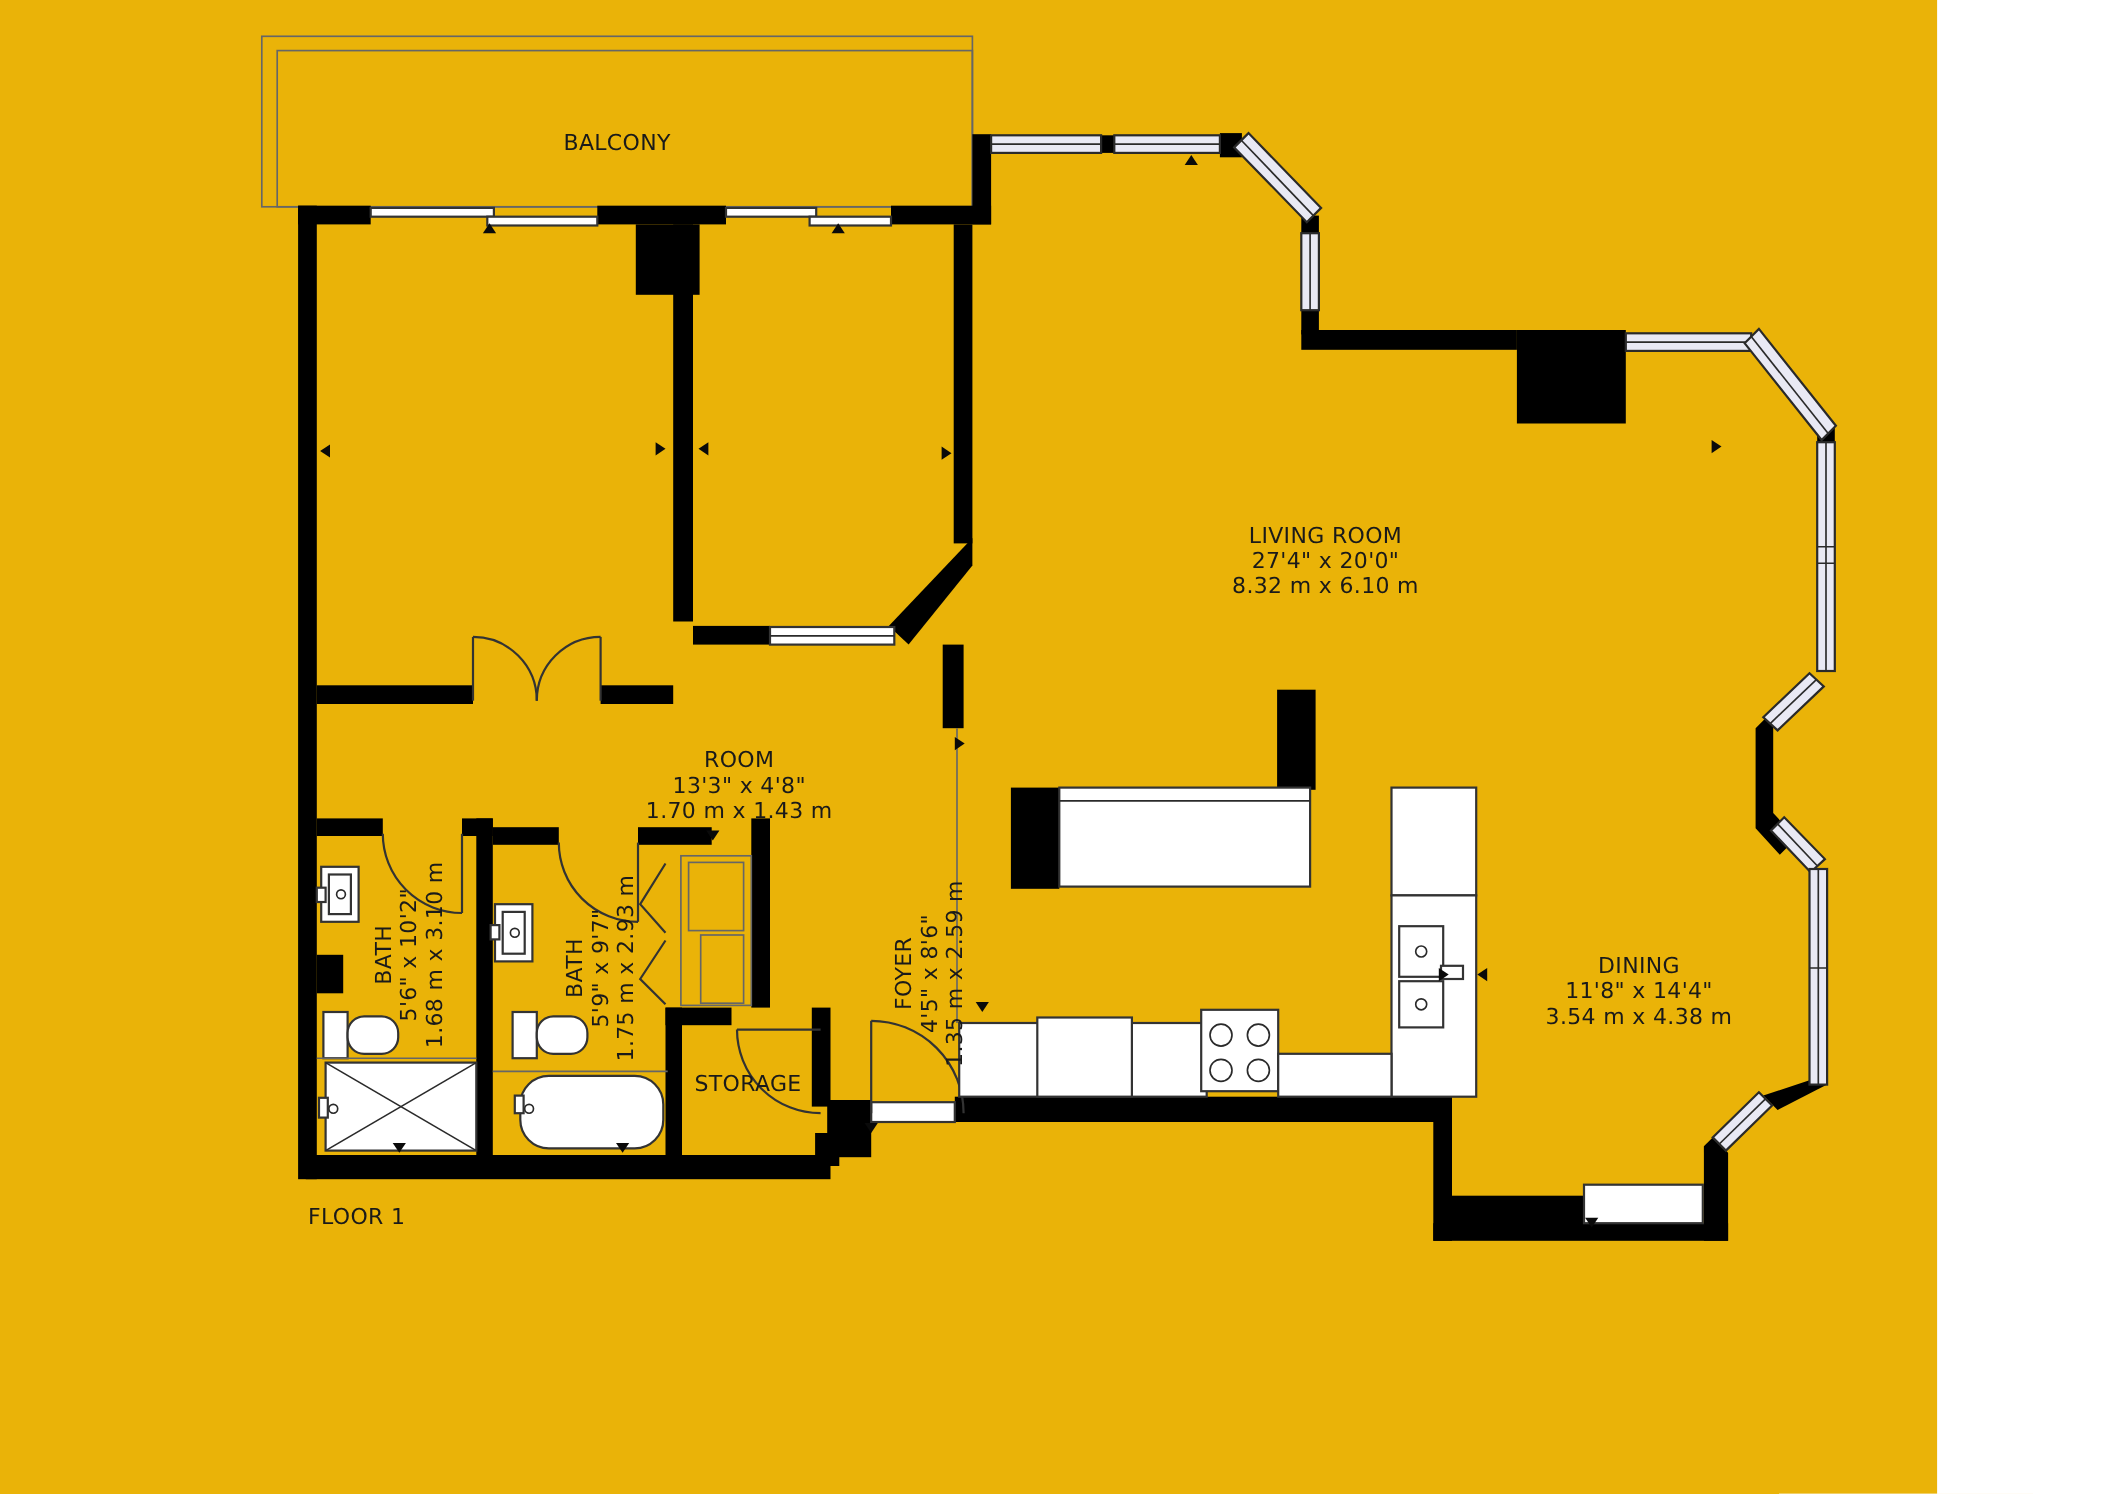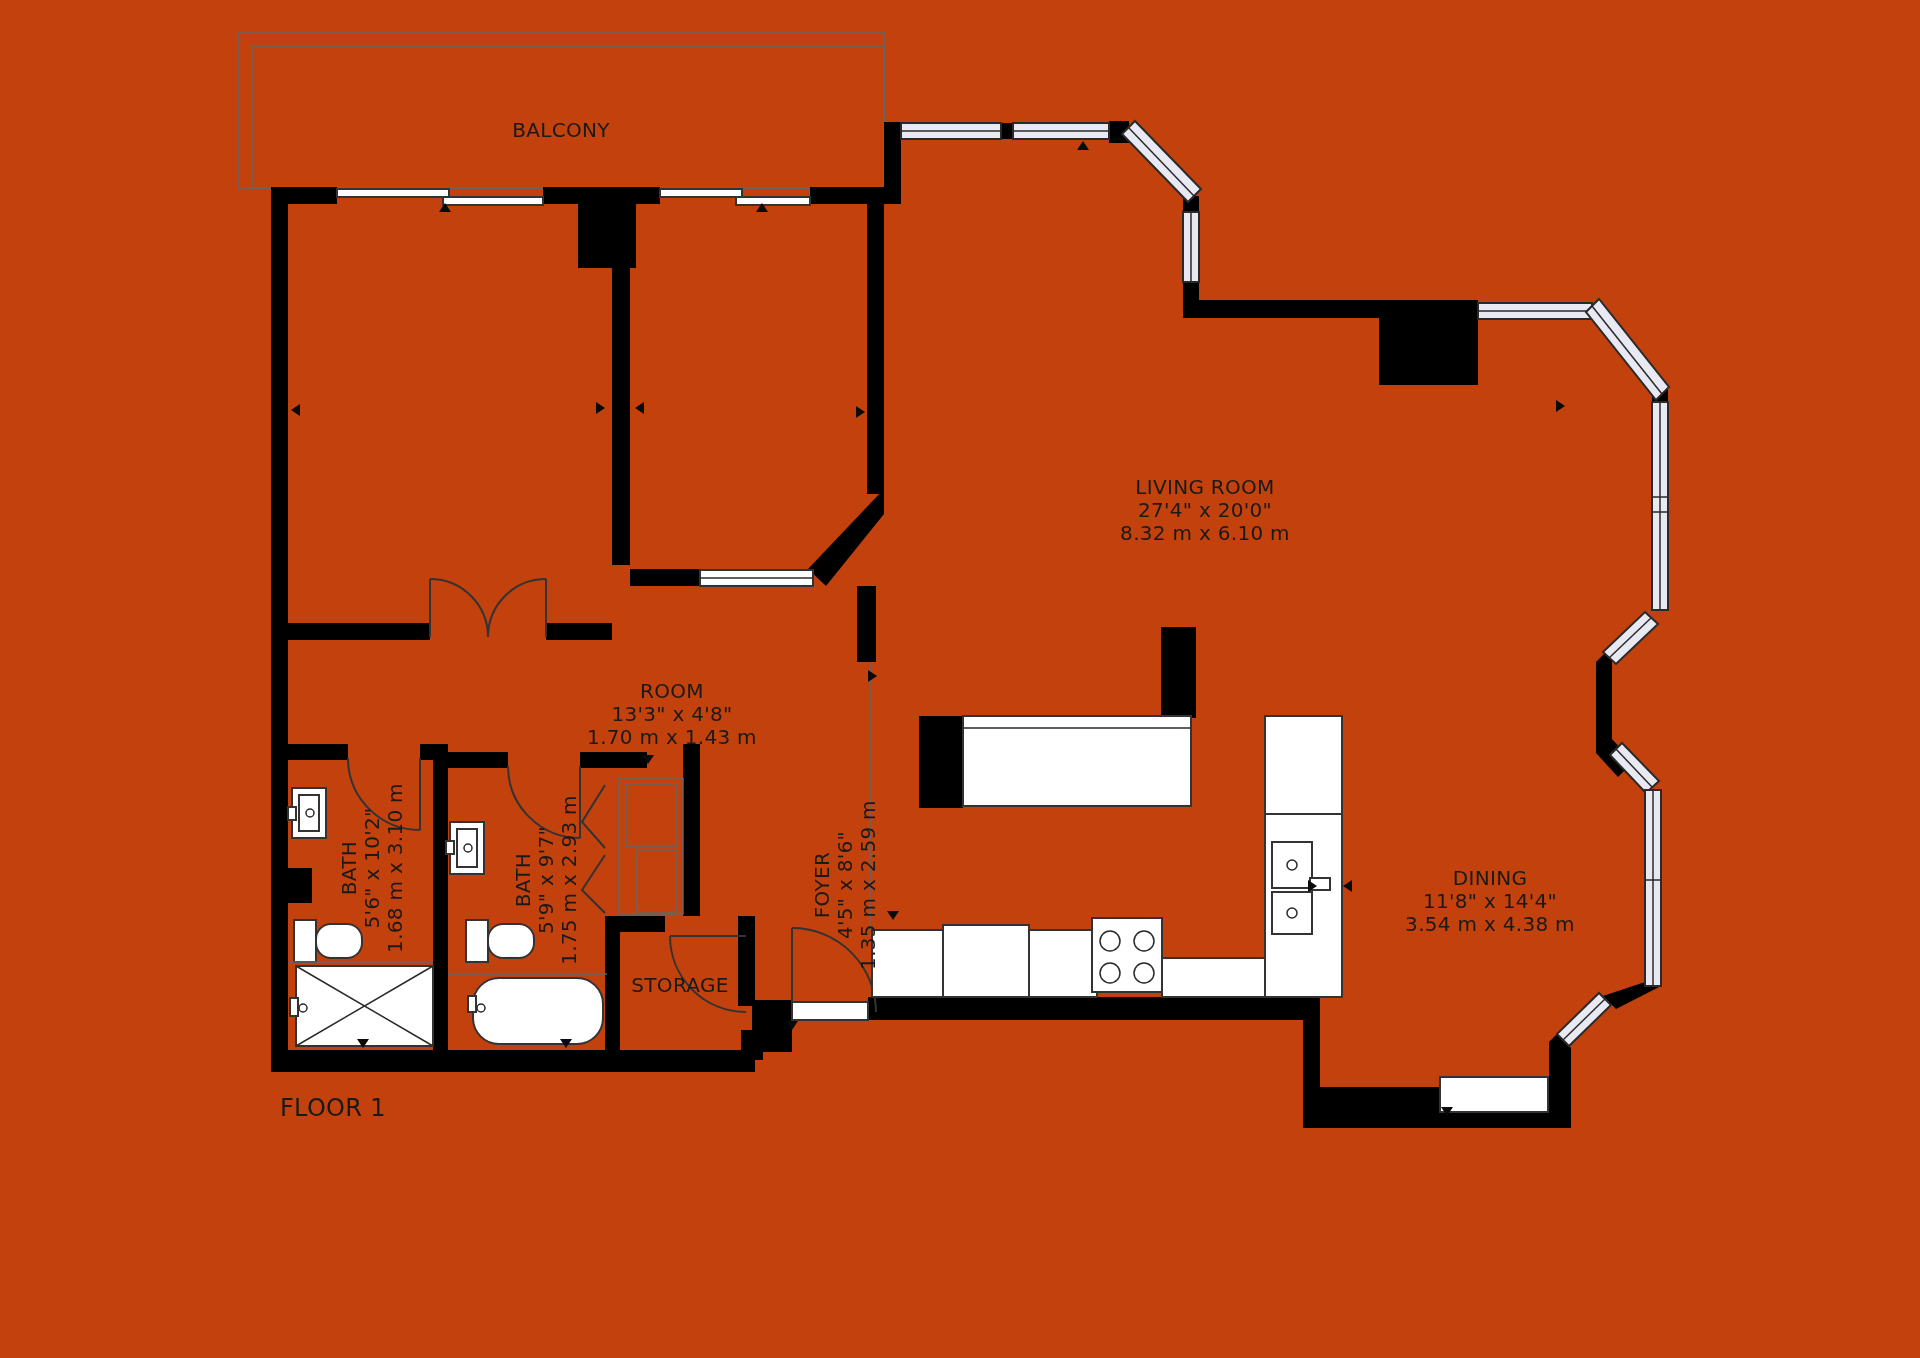--- a/index.html
+++ b/index.html
@@ -1,29 +1,29 @@
 <!DOCTYPE html>
 <html><head>
 <meta charset="utf-8">
 <style>
   html,body{margin:0;padding:0;background:#ffffff;}
-  #plan{position:relative;width:1920px;height:1358px;background:#c2410c;overflow:hidden;
+  #plan{position:relative;width:1761px;height:1358px;background:#eab308;overflow:hidden;
         font-family:"DejaVu Sans","Liberation Sans",sans-serif;color:#1a1a1a;}
   #plan svg{position:absolute;left:0;top:0;}
   .wall{fill:#000000;stroke:none;}
   .win{fill:#e9e9f4;stroke:#2a2a2a;stroke-width:2;}
   .wline{stroke:#2a2a2a;stroke-width:1.5;fill:none;}
   .fix{fill:#ffffff;stroke:#333333;stroke-width:2;}
   .thin{fill:none;stroke:#666666;stroke-width:1.5;}
   .arc{fill:none;stroke:#333333;stroke-width:2;}
   .mk{fill:#0a0a0a;stroke:none;}
   .label{position:absolute;transform:translate(-50%,-50%);text-align:center;
          font-size:20px;line-height:23px;white-space:nowrap;letter-spacing:0.3px;}
   .label.rot{transform:translate(-50%,-50%) rotate(-90deg);}
-  .plain{position:absolute;font-size:24px;letter-spacing:0.3px;}
+  .plain{position:absolute;font-size:20px;letter-spacing:0.3px;}
 </style>
 </head>
 <body>
 
 <div id="plan">
 
 <svg viewBox="0 0 1920 1358" width="1920" height="1358">
 
   <g>
     <rect class="thin" x="238" y="33" width="646" height="155"></rect>

